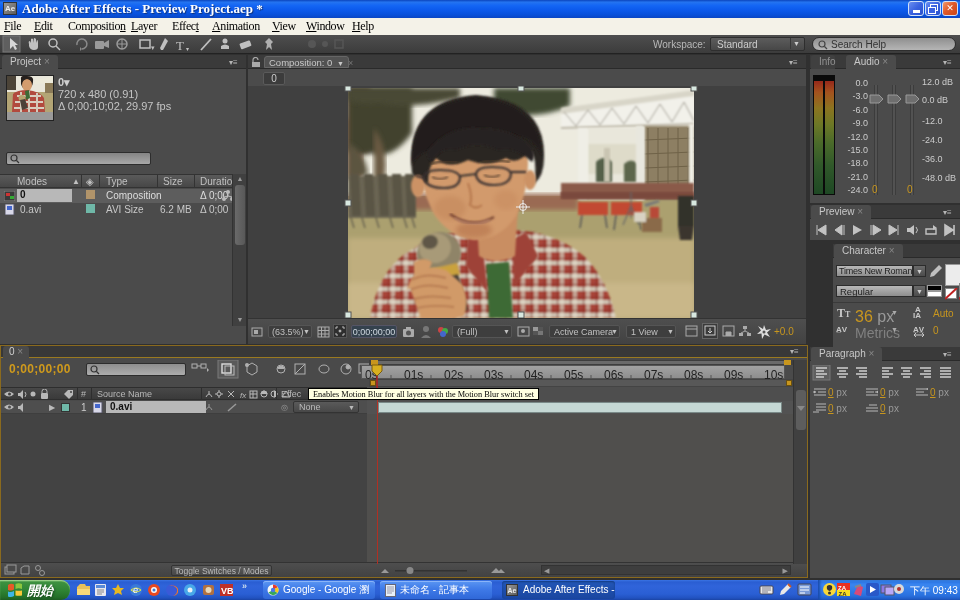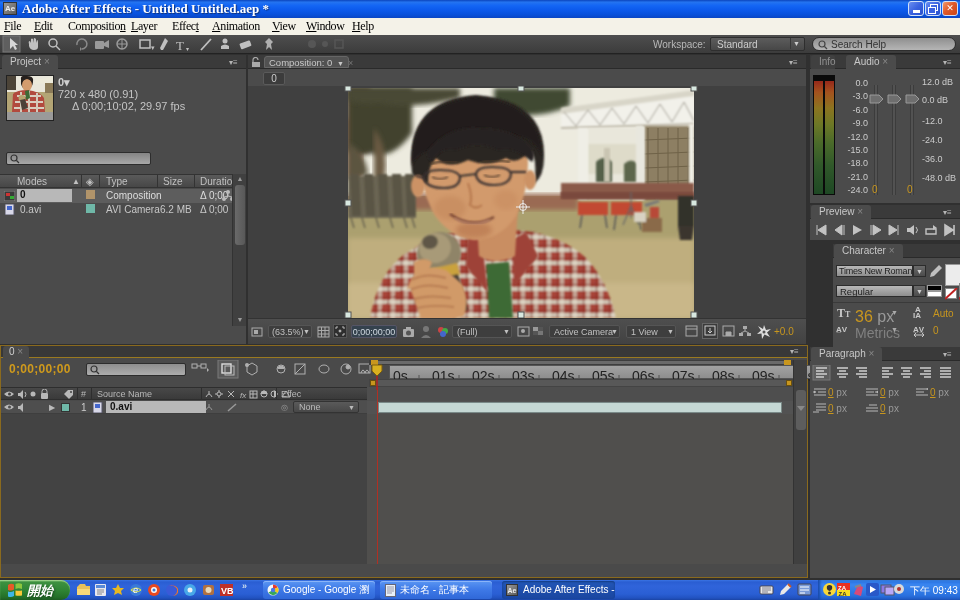--- a/index.html
+++ b/index.html
@@ -46,21 +46,21 @@
 
   
   #taskbar { left:0; top:580px; width:960px; height:20px;
     background:linear-gradient(180deg,#3a74e4 0%,#2a5ed2 10%,#3064da 30%,#2a5fd4 70%,#2152c0 90%,#1a44a4 100%); }
 </style>
 </head>
 <body>
 
 <div class="abs" id="titlebar">
   <div class="ticon">Ae</div>
-  <div class="ttext">Adobe After Effects - Untitled Untitled.aep *</div>
+  <div class="ttext">Adobe After Effects - Preview Project.aep *</div>
   <div class="winbtn" id="btnmin"><span style="display:inline-block;width:7px;height:3px;background:#fff;margin-top:8px"></span></div>
   <div class="winbtn" id="btnmax"><svg width="10" height="10" style="margin-top:2px">
         <rect x="2.5" y="0.5" width="7" height="6" fill="none" stroke="#fff"></rect>
         <rect x="0.5" y="3.5" width="7" height="6" fill="#3a62e0" stroke="#fff"></rect>
       </svg></div>
   <div class="winbtn" id="btncls">✕</div>
 </div>
 
 <div class="abs" id="menubar">
   <span style="left:4px"><u>F</u>ile</span>
@@ -446,21 +446,21 @@
       <path d="M10 20 h24 M8 26 h28 M7 32 h30" stroke="#d9cfc0" stroke-width="2"></path>
       <path d="M14 16 v20 M22 15 v21 M30 17 v19" stroke="#d5cabb" stroke-width="2"></path>
       <path d="M18 15 l4 -1 l1 8 l-4 2 Z" fill="#3e6a35"></path>
       <ellipse cx="15" cy="22" rx="3.5" ry="3" fill="#b5a470"></ellipse>
       <path d="M13 24 l5 -1 l3 9 l-6 2 Z" fill="#4a4038"></path>
     </svg>
     <div class="abs" style="left:0;top:36px;width:46px;height:8px;background:#9a9a9a"></div>
   </div>
   <div class="abs" style="left:58px;top:21px;color:#d0d0d0;font-size:11px;font-weight:bold">0▾</div>
   <div class="abs" style="left:58px;top:33px;color:#c4c4c4;font-size:11px">720 x 480 (0.91)</div>
-  <div class="abs" style="left:72px;top:45px;color:#c4c4c4;font-size:11px">Δ 0;00;10;02, 29.97 fps</div>
+  <div class="abs" style="left:58px;top:45px;color:#c4c4c4;font-size:11px">Δ 0;00;10;02, 29.97 fps</div>
 
   <div class="abs" style="left:6px;top:97px;width:145px;height:13px;background:linear-gradient(180deg,#848484,#a8a8a8);border:1px solid #2d2d2d;border-radius:2px">
     <svg width="12" height="12" style="position:absolute;left:2px;top:0px">
         <circle cx="5" cy="5" r="3" fill="none" stroke="#333" stroke-width="1.2"></circle>
         <line x1="7.5" y1="7.5" x2="10" y2="10" stroke="#333" stroke-width="1.2"></line>
       </svg>
   </div>
 
   <div class="abs" style="left:0;top:119px;width:232px;height:14px;background:linear-gradient(180deg,#5a5a5a,#474747);border-top:1px solid #333;border-bottom:1px solid #333;color:#c0c0c0;font-size:10px">
     <span style="position:absolute;left:17px;top:1px">Modes</span>
@@ -493,21 +493,21 @@
       </svg>
   </div>
 
   <div class="abs" style="left:0;top:148px;width:232px;height:14px;color:#c8c8c8;font-size:10px">
     <svg width="10" height="11" style="position:absolute;left:5px;top:1px">
         <rect width="9" height="11" fill="#d8d8e8" stroke="#556" stroke-width="1"></rect>
         <rect x="2" y="2" width="5" height="4" fill="#4466cc"></rect>
       </svg>
     <span style="position:absolute;left:20px;top:1px">0.avi</span>
     <span style="position:absolute;left:86px;top:1px;width:9px;height:9px;background:#6fb8a8"></span>
-    <span style="position:absolute;left:106px;top:1px">AVI Camera</span>
+    <span style="position:absolute;left:106px;top:1px">AVI Size</span>
     <span style="position:absolute;left:160px;top:1px">6.2 MB</span>
     <span style="position:absolute;left:200px;top:1px">Δ 0;00</span>
   </div>
 
   <div class="abs" style="left:0;top:162px;width:232px;height:109px;background:#4b4b4b"></div>
 
   <div class="abs" style="left:232px;top:119px;width:14px;height:152px;background:#404040;border-left:1px solid #333">
     <div class="abs" style="left:2px;top:1px;width:10px;height:9px;color:#999;font-size:7px;text-align:center">▲</div>
     <div class="abs" style="left:2px;top:11px;width:10px;height:60px;background:linear-gradient(90deg,#6a6a6a,#585858);border-radius:3px"></div>
     <div class="abs" style="left:2px;bottom:1px;width:10px;height:9px;color:#999;font-size:7px;text-align:center">▼</div>
@@ -560,21 +560,21 @@
         <path d="M170 13 q2 -6 4 0 q2 -6 4 0"></path>
     </g>
   </svg>
 
   <div class="abs" style="left:368px;top:14px;width:424px;height:5px;background:#3e3e3e"></div>
   <div class="abs" style="left:368px;top:14px;width:424px;height:5px;">
     <div class="abs" style="left:2px;top:0;width:7px;height:5px;background:#c8961e"></div>
     <div class="abs" style="right:2px;top:0;width:7px;height:5px;background:#c8961e"></div>
     <div class="abs" style="left:9px;top:1px;right:9px;height:3px;background:#6a6a6a"></div>
   </div>
-  <div class="abs" id="ruler" style="left:388px;top:19px;width:424px;height:14px;background:linear-gradient(180deg,#a2a2a2,#8e8e8e);border:1px solid #555;color:#222;font-size:14px">
+  <div class="abs" id="ruler" style="left:360px;top:19px;width:424px;height:14px;background:linear-gradient(180deg,#a2a2a2,#8e8e8e);border:1px solid #555;color:#222;font-size:12px">
     <span style="position:absolute;left:3px;top:2px">0s</span>
     <span style="position:absolute;left:42px;top:2px">01s</span>
     <span style="position:absolute;left:82px;top:2px">02s</span>
     <span style="position:absolute;left:122px;top:2px">03s</span>
     <span style="position:absolute;left:162px;top:2px">04s</span>
     <span style="position:absolute;left:202px;top:2px">05s</span>
     <span style="position:absolute;left:242px;top:2px">06s</span>
     <span style="position:absolute;left:282px;top:2px">07s</span>
     <span style="position:absolute;left:322px;top:2px">08s</span>
     <span style="position:absolute;left:362px;top:2px">09s</span>
@@ -634,20 +634,21 @@
         <path d="M70 2 a3 3 0 0 1 0 6" fill="#b8b8b8"></path>
       <path d="M78 8 l4 -6 l4 6 z"></path>
     </svg>
     <span style="position:absolute;left:280px;top:1px">Effec</span>
     <span style="position:absolute;left:76px;top:0;width:1px;height:12px;background:#2e2e2e"></span>
     <span style="position:absolute;left:90px;top:0;width:1px;height:12px;background:#2e2e2e"></span>
     <span style="position:absolute;left:200px;top:0;width:1px;height:12px;background:#2e2e2e"></span>
     <span style="position:absolute;left:275px;top:0;width:1px;height:12px;background:#2e2e2e"></span>
   </div>
 
+  <div class="abs" style="left:307px;top:42px;width:231px;height:12px;background:#ffffe1;border:1px solid #000;color:#000;font-size:8.3px;font-family:'Liberation Serif',serif;line-height:11px;text-align:center;white-space:nowrap;z-index:6">Enables Motion Blur for all layers with the Motion Blur switch set</div>
 
   <div class="abs" style="left:0;top:55px;width:366px;height:13px;background:#4e4e4e;border-bottom:1px solid #3e3e3e;color:#ccc;font-size:10px">
     <svg width="60" height="11" style="position:absolute;left:3px;top:1px" fill="#b8b8b8">
       <path d="M0 5 q5 -5 10 0 q-5 5 -10 0 z M4 5 a1.5 1.5 0 1 0 3 0 a1.5 1.5 0 1 0 -3 0"></path>
       <path d="M14 4 h2 l3 -3 v9 l-3 -3 h-2 z"></path>
     </svg>
     <span style="position:absolute;left:48px;top:2px;color:#bbb;font-size:8px">▶</span>
     <span style="position:absolute;left:60px;top:2px;width:9px;height:9px;background:#6fb8a8;border:1px solid #333"></span>
     <span style="position:absolute;left:80px;top:1px">1</span>
     <svg width="10" height="11" style="position:absolute;left:92px;top:1px">
@@ -666,20 +667,40 @@
   <div class="abs" style="left:366px;top:41px;width:426px;height:177px;background:#4e4e4e"></div>
   <div class="abs" style="left:366px;top:55px;width:426px;height:13px;background:#525252">
     <div class="abs" style="left:11px;top:1px;width:404px;height:11px;background:#c5d8d4;border:1px solid #7a8a88"></div>
   </div>
   <div class="abs" style="left:366px;top:68px;width:426px;height:150px;background:#504f4d"></div>
 
   <div class="abs" style="left:376px;top:41px;width:1px;height:177px;background:#b03024;z-index:4"></div>
 
   <div class="abs" style="left:0;top:68px;width:366px;height:150px;background:#434343"></div>
 
+  <div class="abs" style="left:0;top:216px;width:806px;height:15px;background:linear-gradient(180deg,#4e4e4e,#424242);border-top:1px solid #333">
+    <svg width="50" height="13" style="position:absolute;left:3px;top:1px" stroke="#9a9a9a" fill="none">
+      <rect x="1" y="3" width="9" height="7"></rect>
+        <rect x="3" y="1" width="9" height="7" fill="#4a4a4a"></rect>
+      <path d="M17 4 l3 -2 h5 v8 h-8 z"></path>
+      <circle cx="34" cy="4" r="2.5"></circle>
+        <circle cx="38" cy="9" r="2.5"></circle>
+    </svg>
+    <div class="abs" style="left:170px;top:2px;width:101px;height:11px;background:linear-gradient(180deg,#5c5c5c,#474747);border:1px solid #333;border-radius:2px;color:#bbb;font-size:8.5px;text-align:center;line-height:10px;white-space:nowrap">Toggle Switches / Modes</div>
+    <svg width="145" height="13" style="position:absolute;left:378px;top:1px">
+      <path d="M2 9 l4 -4 l4 4 z" fill="#999"></path>
+      <rect x="16" y="6" width="72" height="1.5" fill="#333"></rect>
+      <circle cx="31" cy="6.5" r="3.5" fill="#888"></circle>
+      <path d="M112 9 l5 -5 l3 3 l2 -2 l4 4 z" fill="#999"></path>
+    </svg>
+    <div class="abs" style="left:540px;top:2px;width:250px;height:10px;background:#3e3e3e;border:1px solid #333">
+      <span style="position:absolute;left:2px;top:0px;color:#999;font-size:7px;line-height:9px">◀</span>
+      <span style="position:absolute;right:2px;top:0px;color:#999;font-size:7px;line-height:9px">▶</span>
+    </div>
+  </div>
 
   <div class="abs" style="left:792px;top:14px;width:14px;height:204px;background:#404040;border-left:1px solid #333">
     <div class="abs" style="left:2px;top:30px;width:10px;height:40px;background:#5d5d5d;border-radius:3px"></div>
     <svg width="12" height="10" style="position:absolute;left:1px;top:44px">
         <path d="M2 2 l4 5 l4 -5 z" fill="#888"></path>
       </svg>
   </div>
 </div>
 
 <div class="panel" style="left:810px;top:55px;width:150px;height:148px;">

